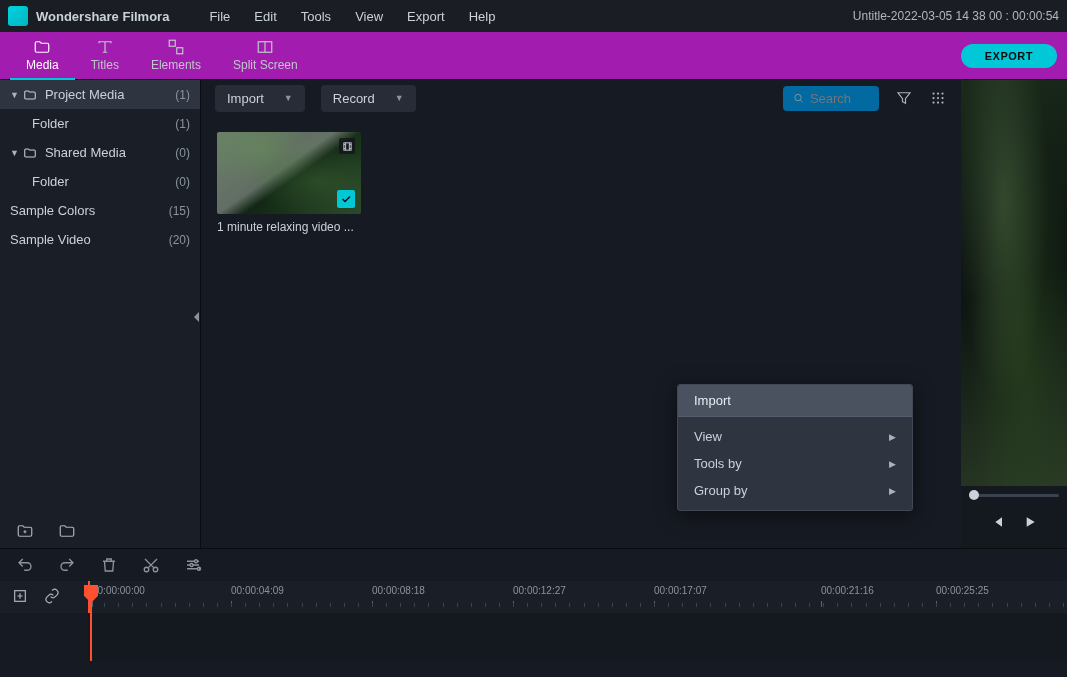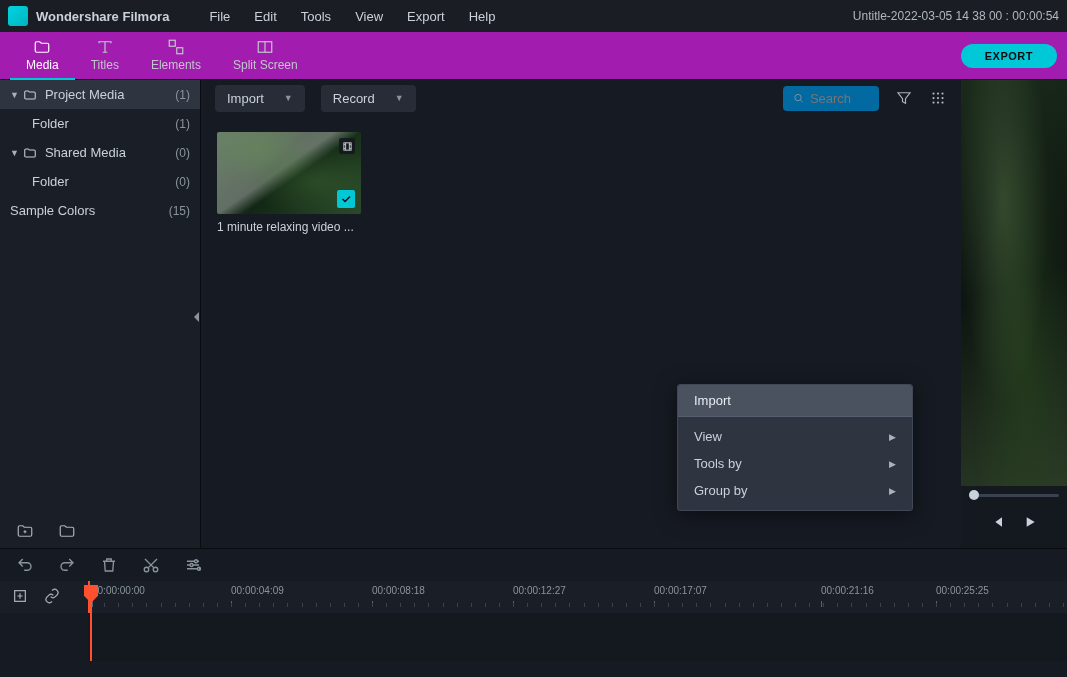--- a/index.html
+++ b/index.html
@@ -172,20 +172,24 @@
       <span>Shared Media</span>
       <span class="side-count">(0)</span>
     </div>
     <div class="side-item child">
       <span>Folder</span>
       <span class="side-count">(0)</span>
     </div>
     <div class="side-item">
       <span>Sample Colors</span>
       <span class="side-count">(15)</span>
+    </div>
+    <div class="side-item">
+      <span>Sample Video</span>
+      <span class="side-count">(20)</span>
     </div>
 
     <div class="sidebar-collapse">
       <svg width="10" height="14" viewBox="0 0 10 14" fill="currentColor">
           <path d="M7 2L2 7l5 5z"></path>
         </svg>
     </div>
 
     <div class="sidebar-bottom">
       <span class="sidebar-bottom-icon">

